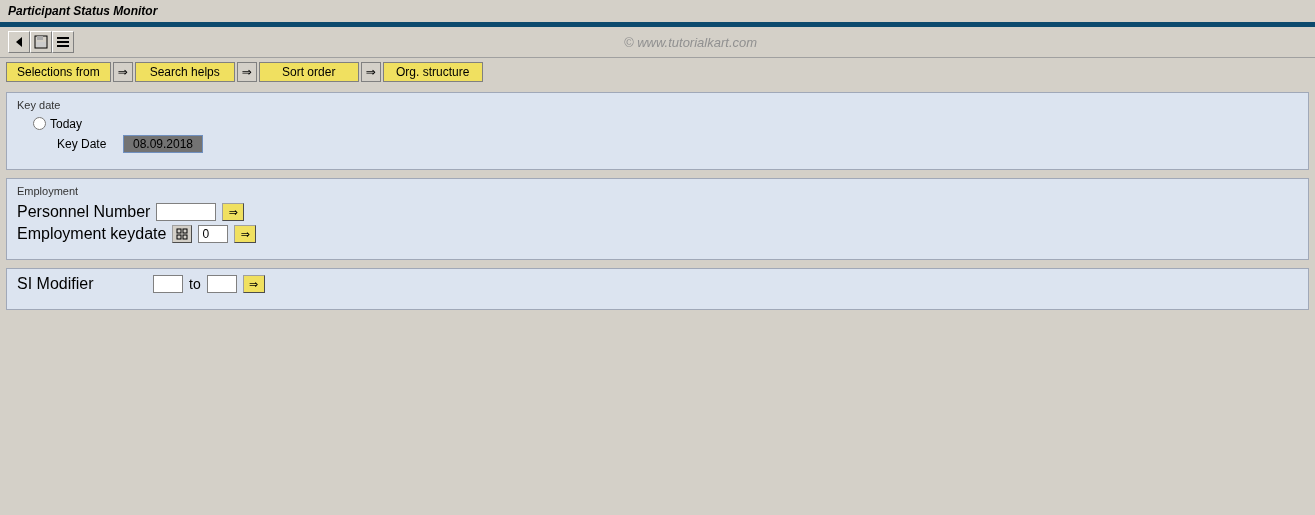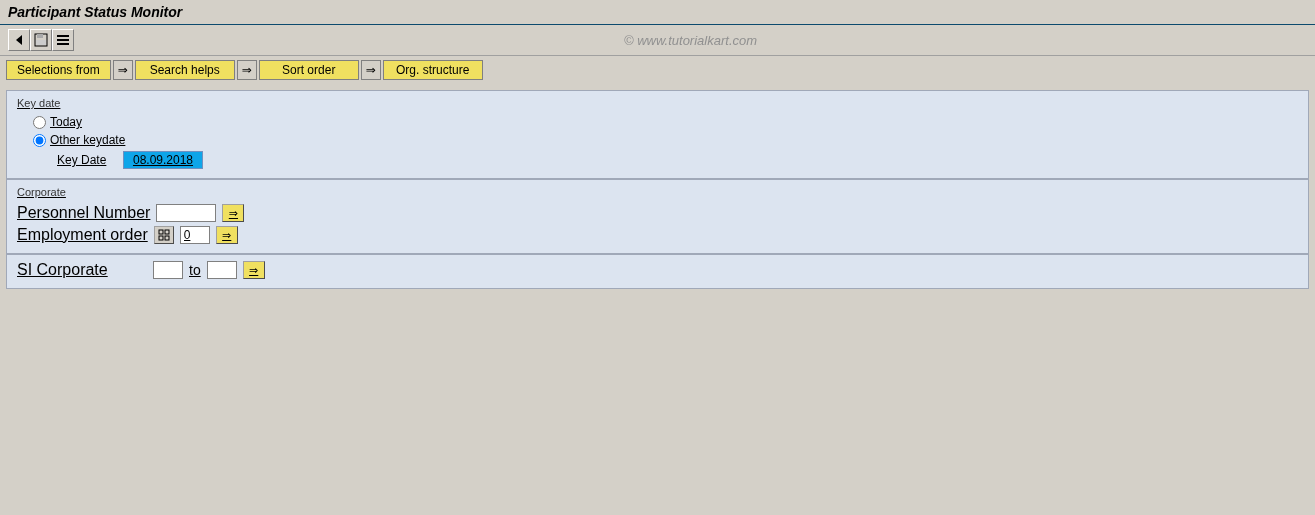--- a/index.html
+++ b/index.html
@@ -7,22 +7,22 @@
       font-family: Arial, Helvetica, sans-serif;
       font-size: 12px;
       background: #d4d0c8;
       color: #000;
     }
     .title-bar {
       background: #d4d0c8;
       padding: 4px 8px;
       font-weight: bold;
       font-style: italic;
-      font-size: 14px;
-      border-bottom: 1px solid #0c4a6e;
+      font-size: 12px;
+      border-bottom: 5px solid #0c4a6e;
     }
     .toolbar {
       background: #d4d0c8;
       padding: 4px 8px;
       display: flex;
       align-items: center;
       border-bottom: 1px solid #a0a0a0;
     }
     .toolbar-btn {
       width: 22px;
@@ -78,50 +78,50 @@
       display: flex;
       align-items: flex-end;
     }
     .main-content {
       padding: 6px;
       background: #d4d0c8;
     }
     .section {
       background: #dce4f0;
       border: 1px solid #a0a8b8;
-      padding: 6px 10px 5px 10px;
-      text-decoration: underline;
+      margin-bottom: 8px;
+      padding: 6px 10px 12px 10px;
     }
     .section-title {
       font-size: 11px;
       color: #333;
       margin-bottom: 6px;
       font-weight: normal;
     }
     .form-row {
       display: flex;
       align-items: center;
       margin-bottom: 4px;
       gap: 6px;
     }
     .radio-label {
       display: flex;
-      align-items: center;
+      align-items: flex-start;
       gap: 4px;
       font-size: 12px;
     }
     input[type="radio"] {
       margin: 0;
     }
     .key-date-label {
       font-size: 12px;
       min-width: 60px;
     }
     .date-input {
-      background: #0ea5e9;
+      background: #737373;
       border: 1px solid #7090c0;
       padding: 1px 4px;
       font-size: 12px;
       width: 80px;
       text-align: center;
     }
     .field-label {
       font-size: 16px;
       min-width: 130px;
     }
@@ -239,61 +239,55 @@
   <div class="section">
     <div class="section-title">Key date</div>
 
     <div class="form-row indent">
       <label class="radio-label">
         <input type="radio" name="keydate" value="today" style="">
         <span>Today</span>
       </label>
     </div>
 
-    <div class="form-row indent">
-      <label class="radio-label">
-        <input type="radio" name="keydate" value="other" checked="" style="">
-        <span>Other keydate</span>
-      </label>
-    </div>
 
     <div class="form-row" style="margin-left:40px;">
       <span class="key-date-label">Key Date</span>
       <input type="text" class="date-input" value="08.09.2018" style="">
     </div>
   </div>
 
   <div class="section">
-    <div class="section-title">Corporate</div>
+    <div class="section-title">Employment</div>
 
     <div class="form-row">
       <span class="field-label">Personnel Number</span>
       <input type="text" class="text-input" style="">
       <button class="arrow-btn-yellow">⇒</button>
     </div>
 
     <div class="form-row">
-      <span class="field-label">Employment order</span>
+      <span class="field-label">Employment keydate</span>
       <button class="multisel-btn" title="Multiple selection">
         <svg width="12" height="12" viewBox="0 0 12 12">
           <rect x="1" y="1" width="4" height="4" fill="none" stroke="#000" stroke-width="1"></rect>
           <rect x="1" y="7" width="4" height="4" fill="none" stroke="#000" stroke-width="1"></rect>
           <rect x="7" y="1" width="4" height="4" fill="none" stroke="#000" stroke-width="1"></rect>
           <rect x="7" y="7" width="4" height="4" fill="#d4d0c8" stroke="#000" stroke-width="1"></rect>
         </svg>
       </button>
       <input type="text" class="text-input-small" value="0" style="">
       <button class="arrow-btn-yellow">⇒</button>
     </div>
   </div>
 
   <div class="section">
 
     <div class="form-row">
-      <span class="field-label">SI Corporate</span>
+      <span class="field-label">SI Modifier</span>
       <input type="text" class="text-input-small" style="">
       <span class="to-label">to</span>
       <input type="text" class="text-input-small" style="">
       <button class="arrow-btn-yellow">⇒</button>
     </div>
 
   </div>
 
 </div>
 

